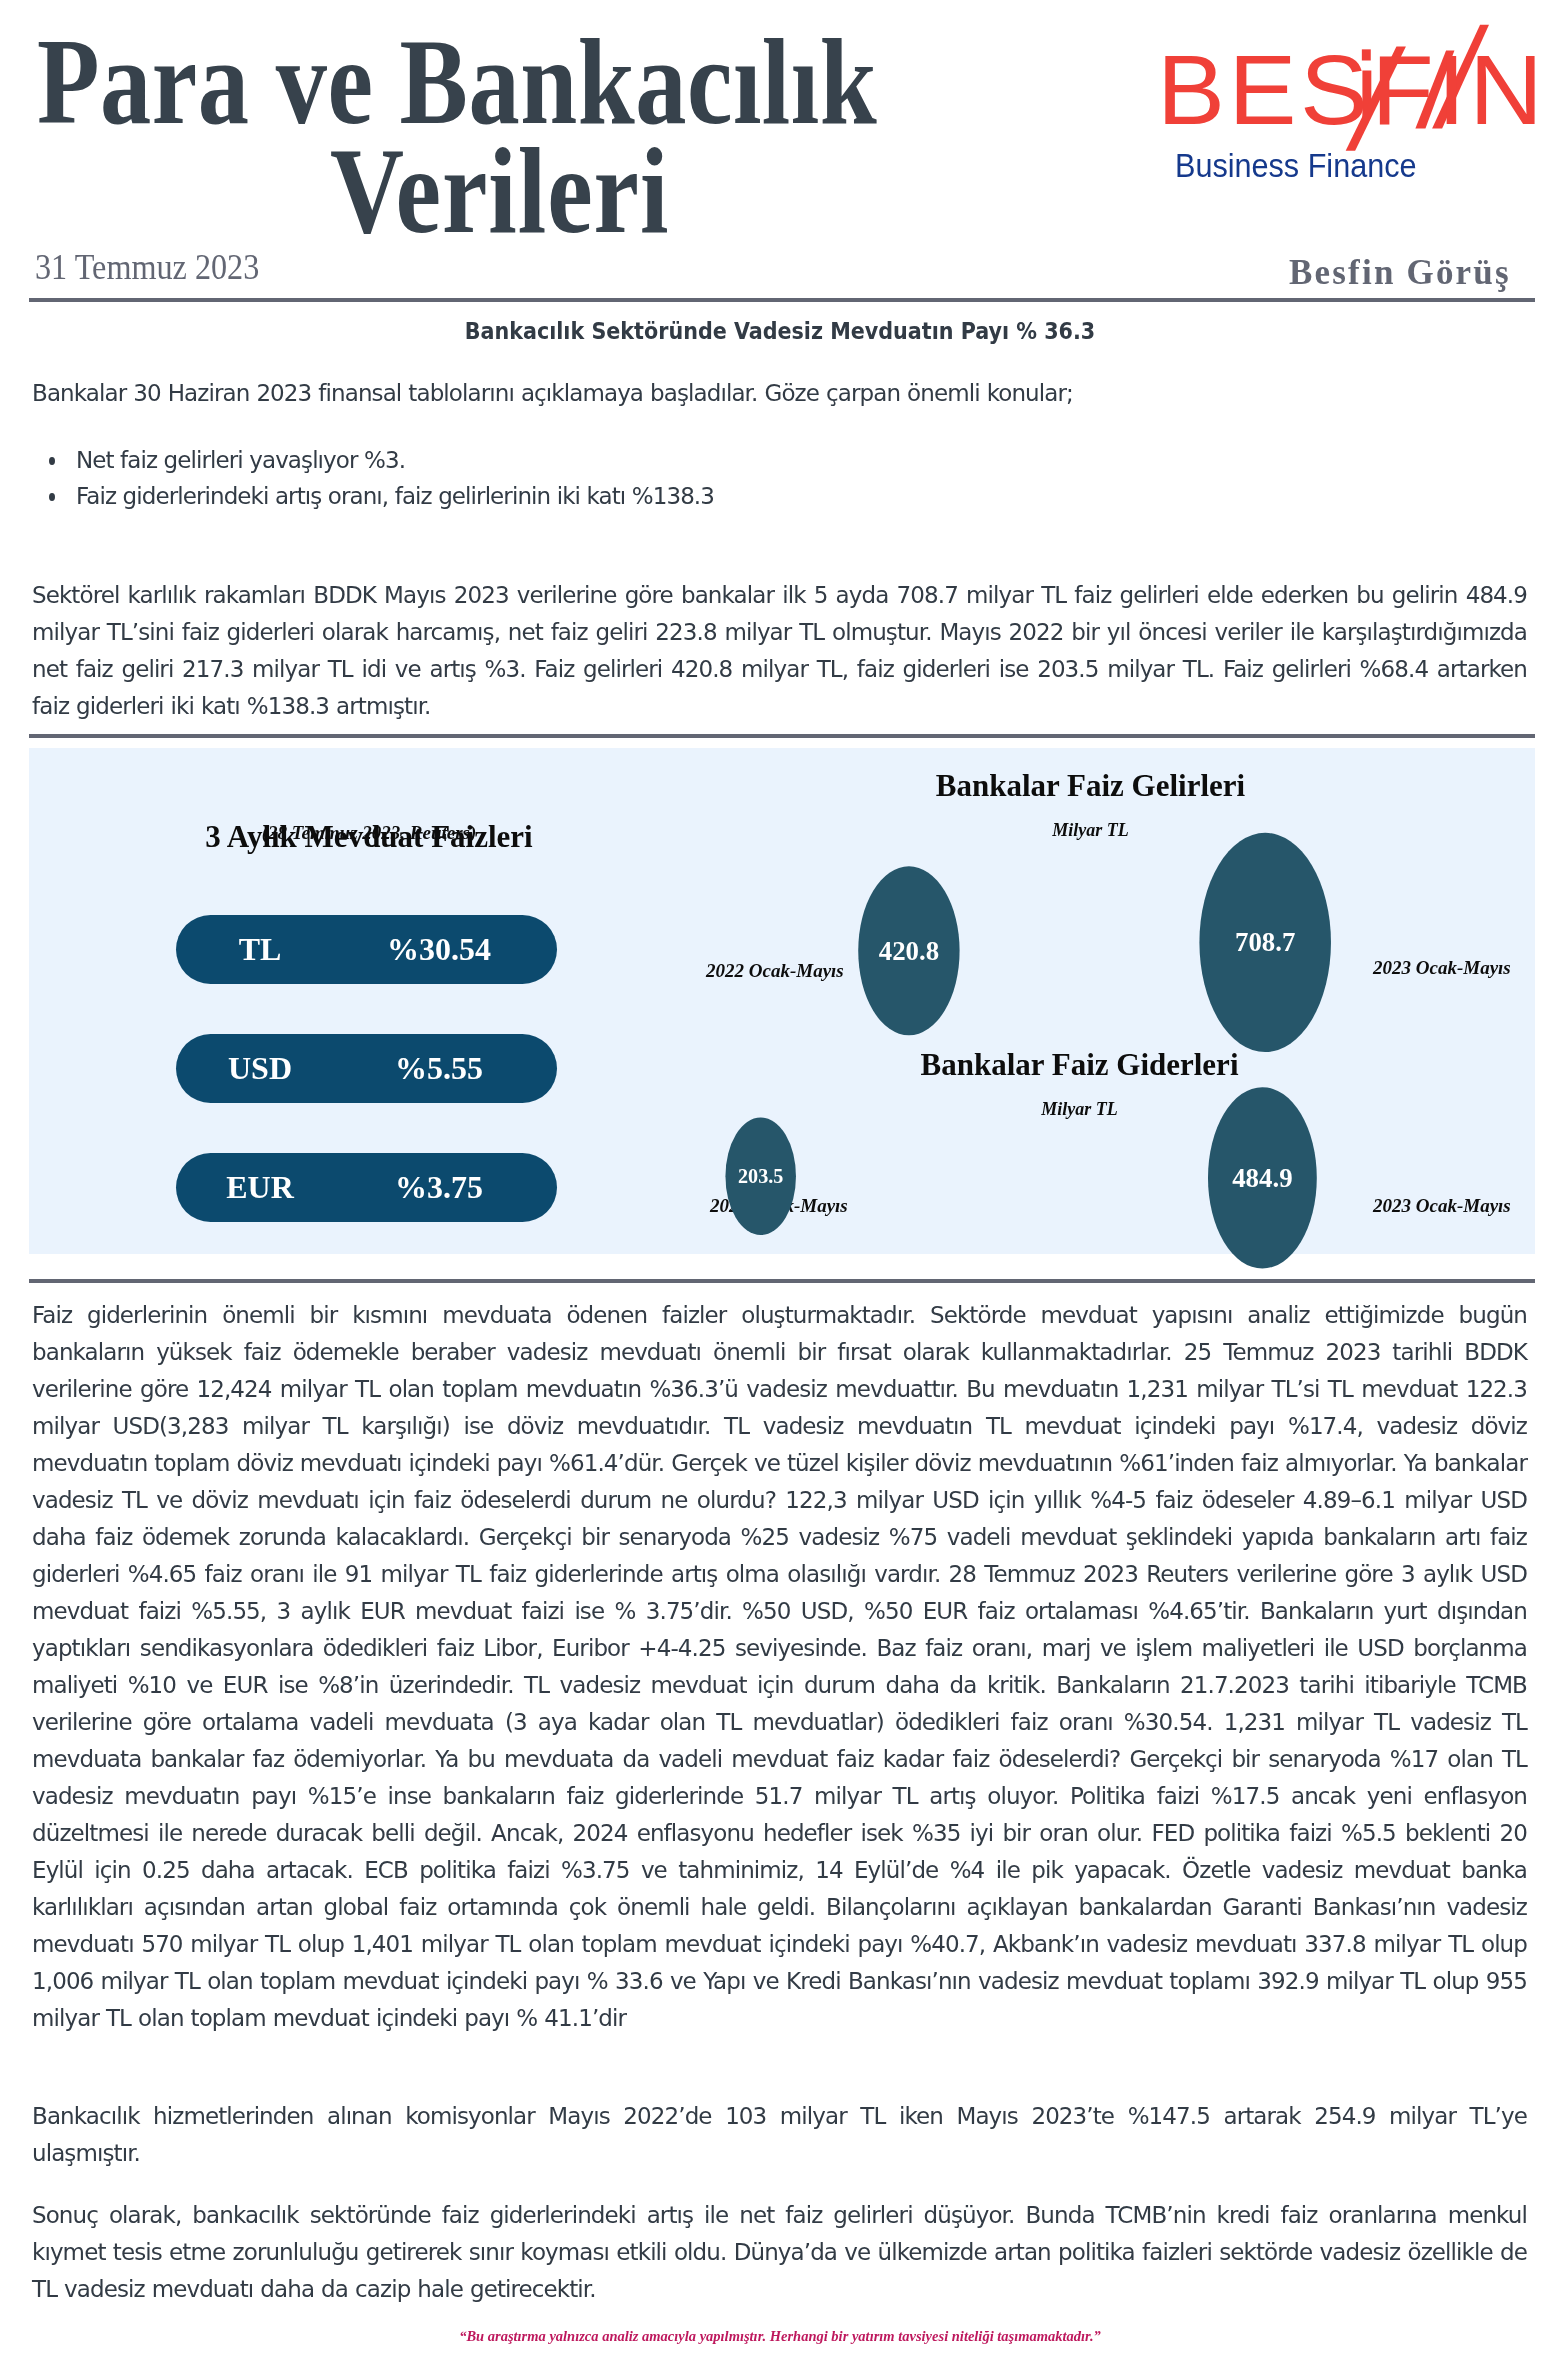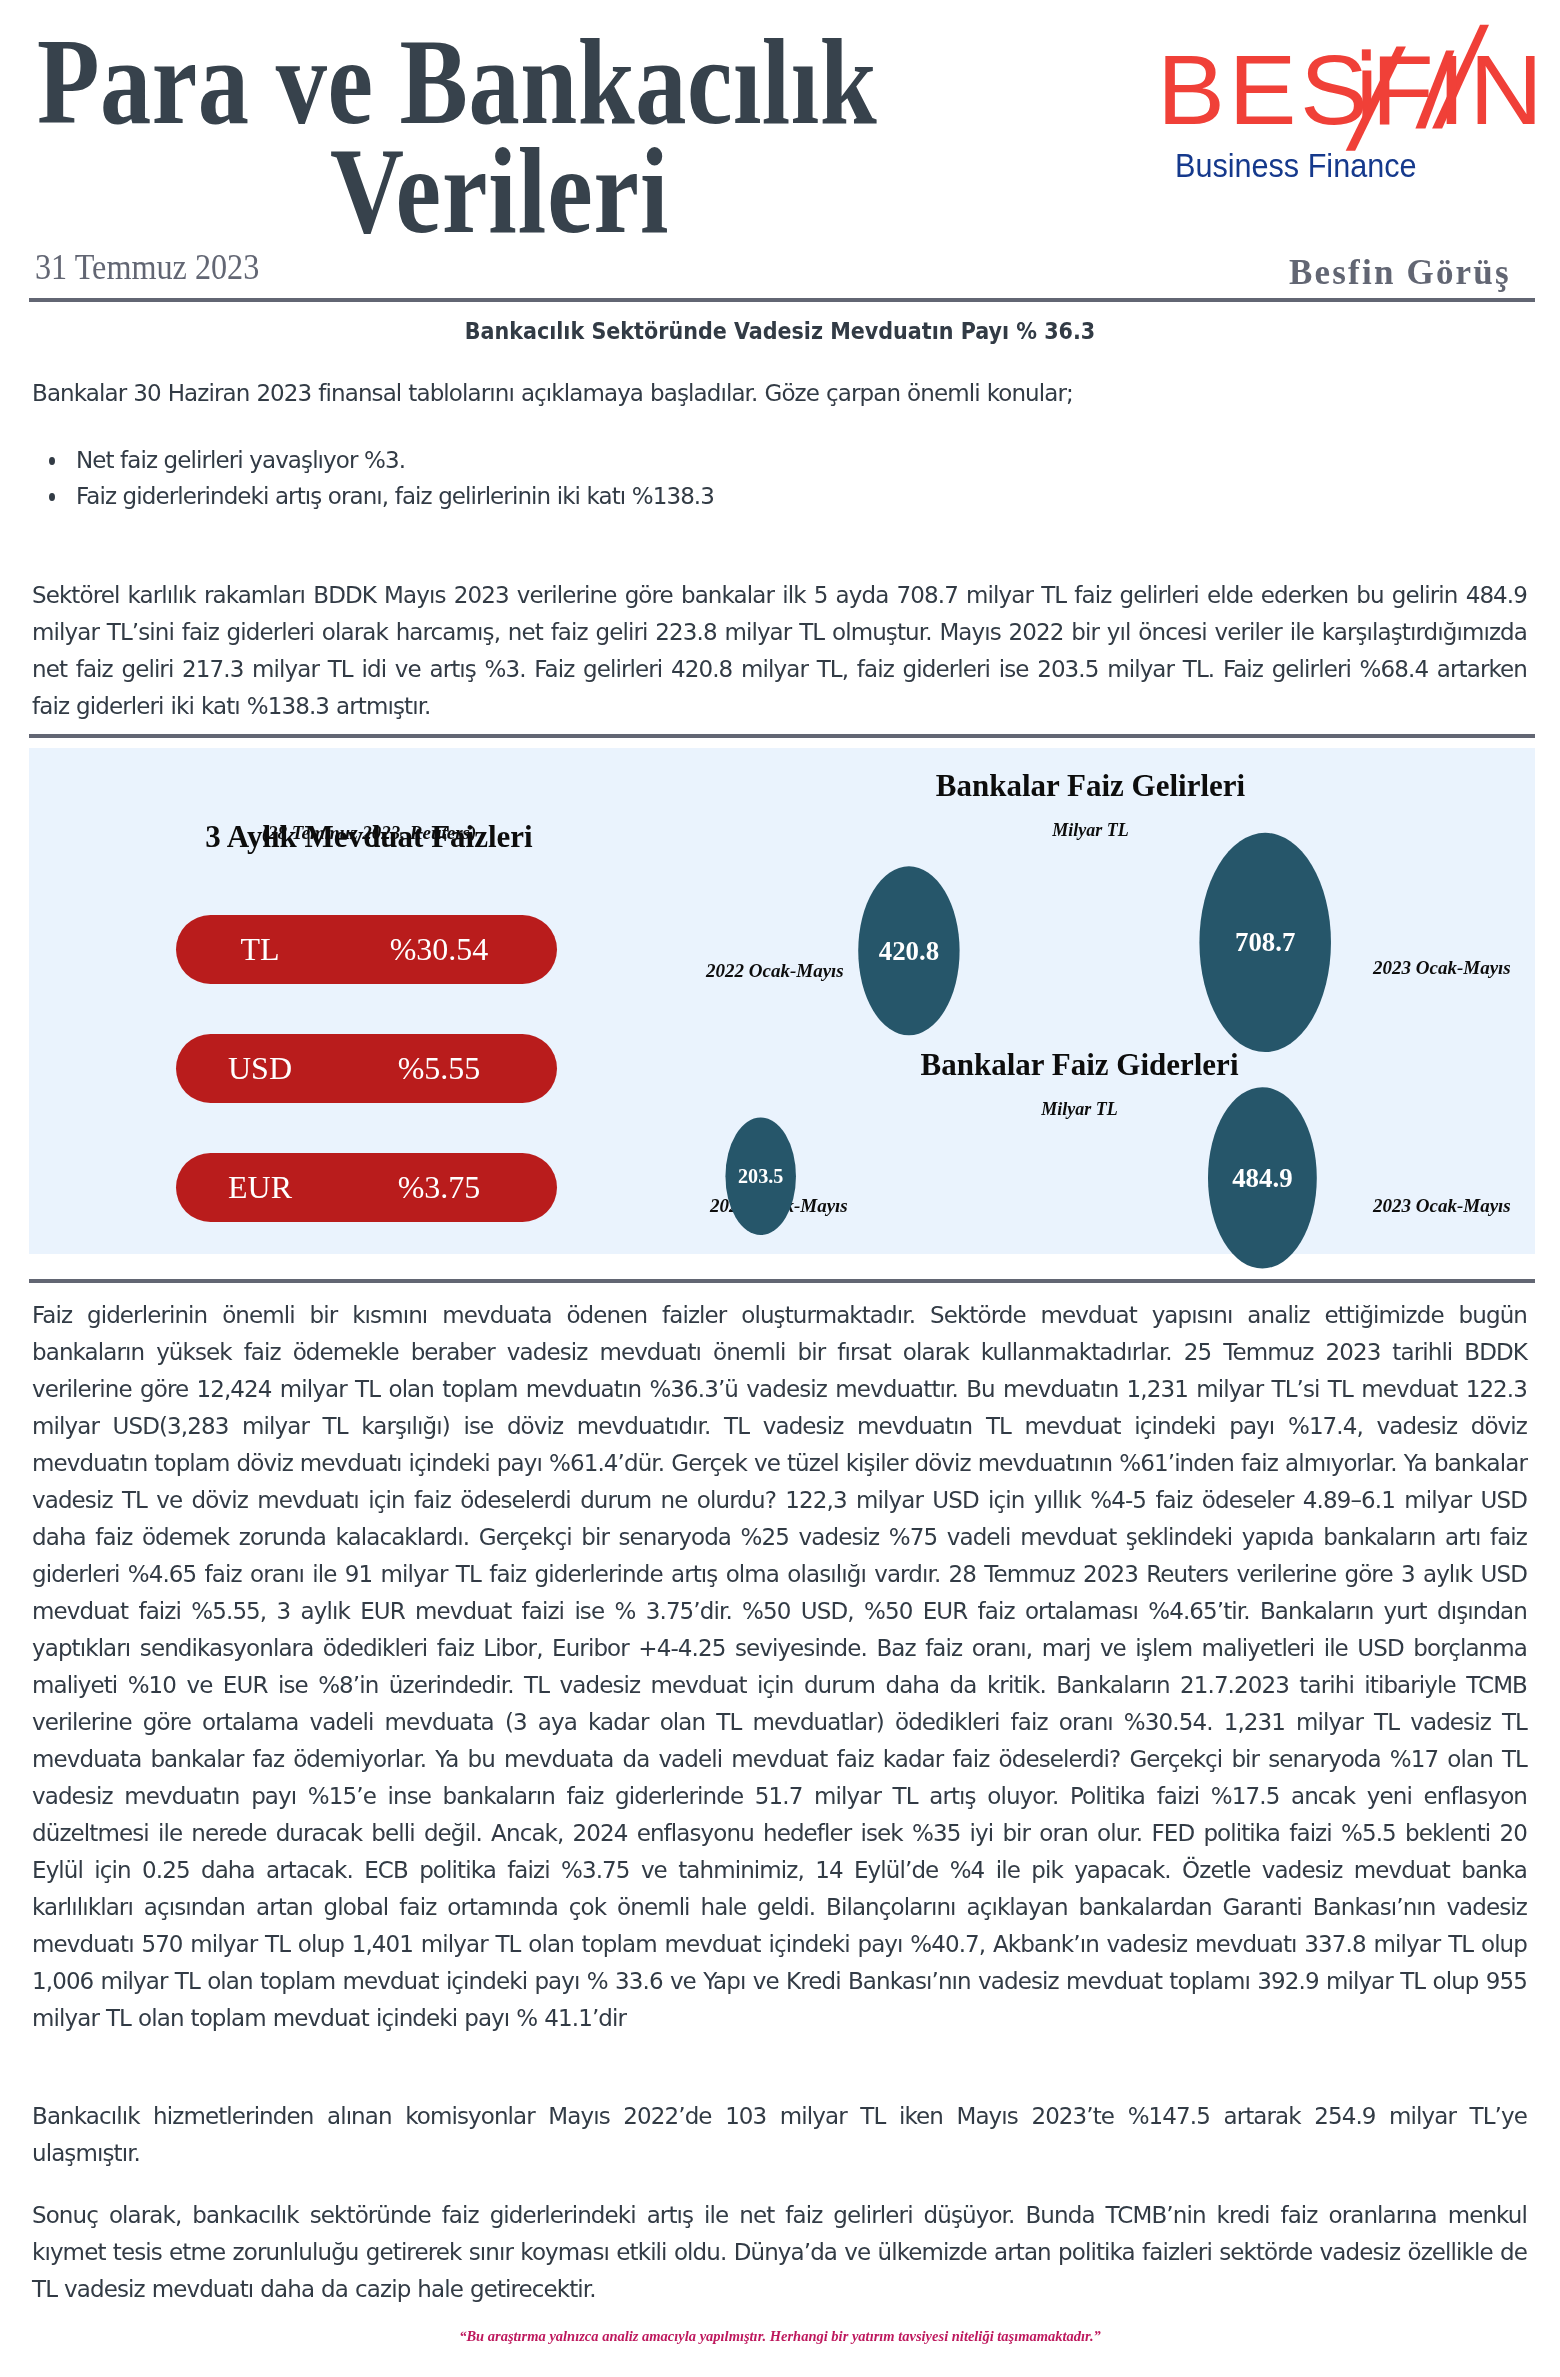--- a/index.html
+++ b/index.html
@@ -38,22 +38,22 @@
                         border-radius: 50%; background: #323b45; }
 
   
   .panel { left: 29px; top: 748px; width: 1506px; height: 506px; background: #eaf3fd; }
   .serif-h { font-family: "Liberation Serif", "DejaVu Serif", serif; font-weight: bold; color: #0d0d0d; white-space: nowrap;
              text-align: center; }
   .serif-i { font-family: "Liberation Serif", "DejaVu Serif", serif; font-style: italic; font-weight: bold; color: #0d0d0d;
              white-space: nowrap; text-align: center; }
   .mevduat-title { left: 179px; width: 380px; top: 783px; font-size: 31px; margin-top: 36px; }
   .mevduat-sub { left: 179px; width: 380px; top: 822px; font-size: 19px; }
-  .pill { position: absolute; left: 176px; width: 381px; height: 69px; border-radius: 35px; background: #b91c1c;
-          display: flex; align-items: center; color: #ffffff; font-family: "Liberation Serif", serif; font-weight: normal;
+  .pill { position: absolute; left: 176px; width: 381px; height: 69px; border-radius: 35px; background: #0c4a6e;
+          display: flex; align-items: center; color: #ffffff; font-family: "Liberation Serif", serif; font-weight: bold;
           font-size: 32px; }
   .pill .cur { position: absolute; left: 0; width: 168px; text-align: center; }
   .pill .val { position: absolute; left: 168px; width: 190px; text-align: center; }
 
   .chart-title { font-size: 31px; }
   .chart-unit { font-size: 18px; margin-top: 13px; }
   .period { font-family: "Liberation Serif", serif; font-style: italic; font-weight: bold; font-size: 19px; color: #0d0d0d;
             white-space: nowrap; margin-top: 28px; }
   svg.bubbles { position: absolute; left: 0; top: 0; }
   .bubble-label { font-family: "Liberation Serif", serif; font-weight: bold; fill: #ffffff; }

